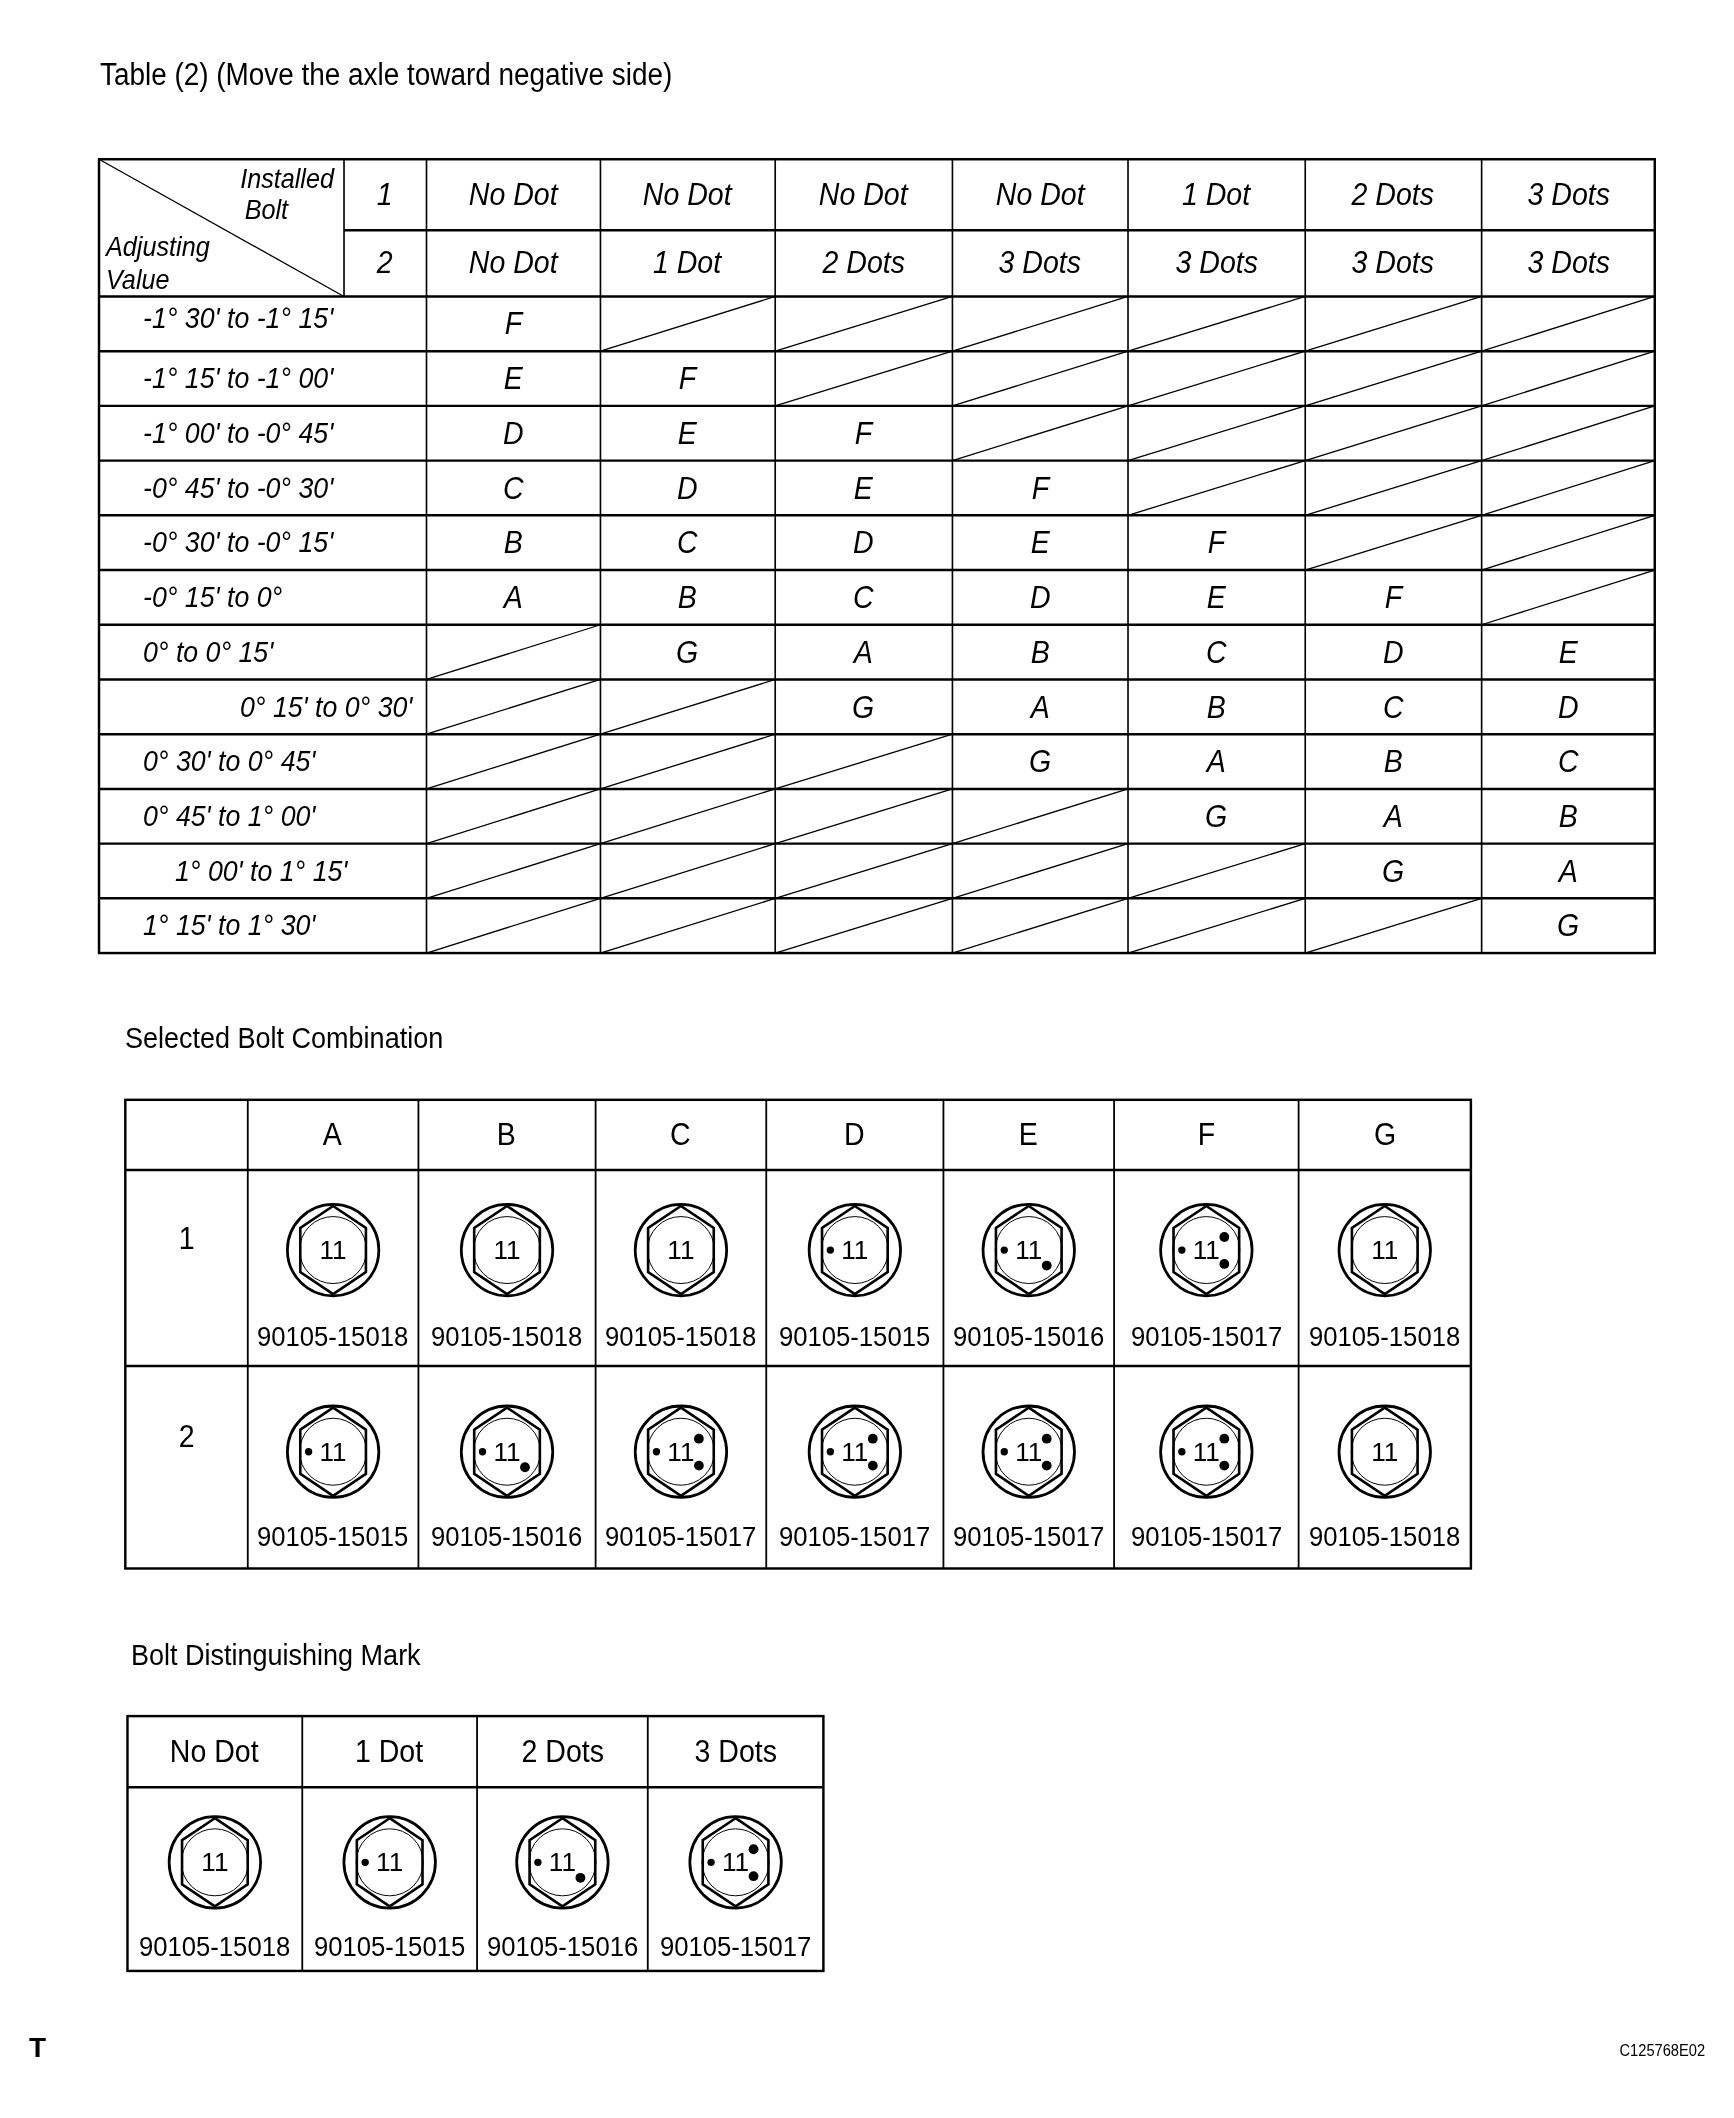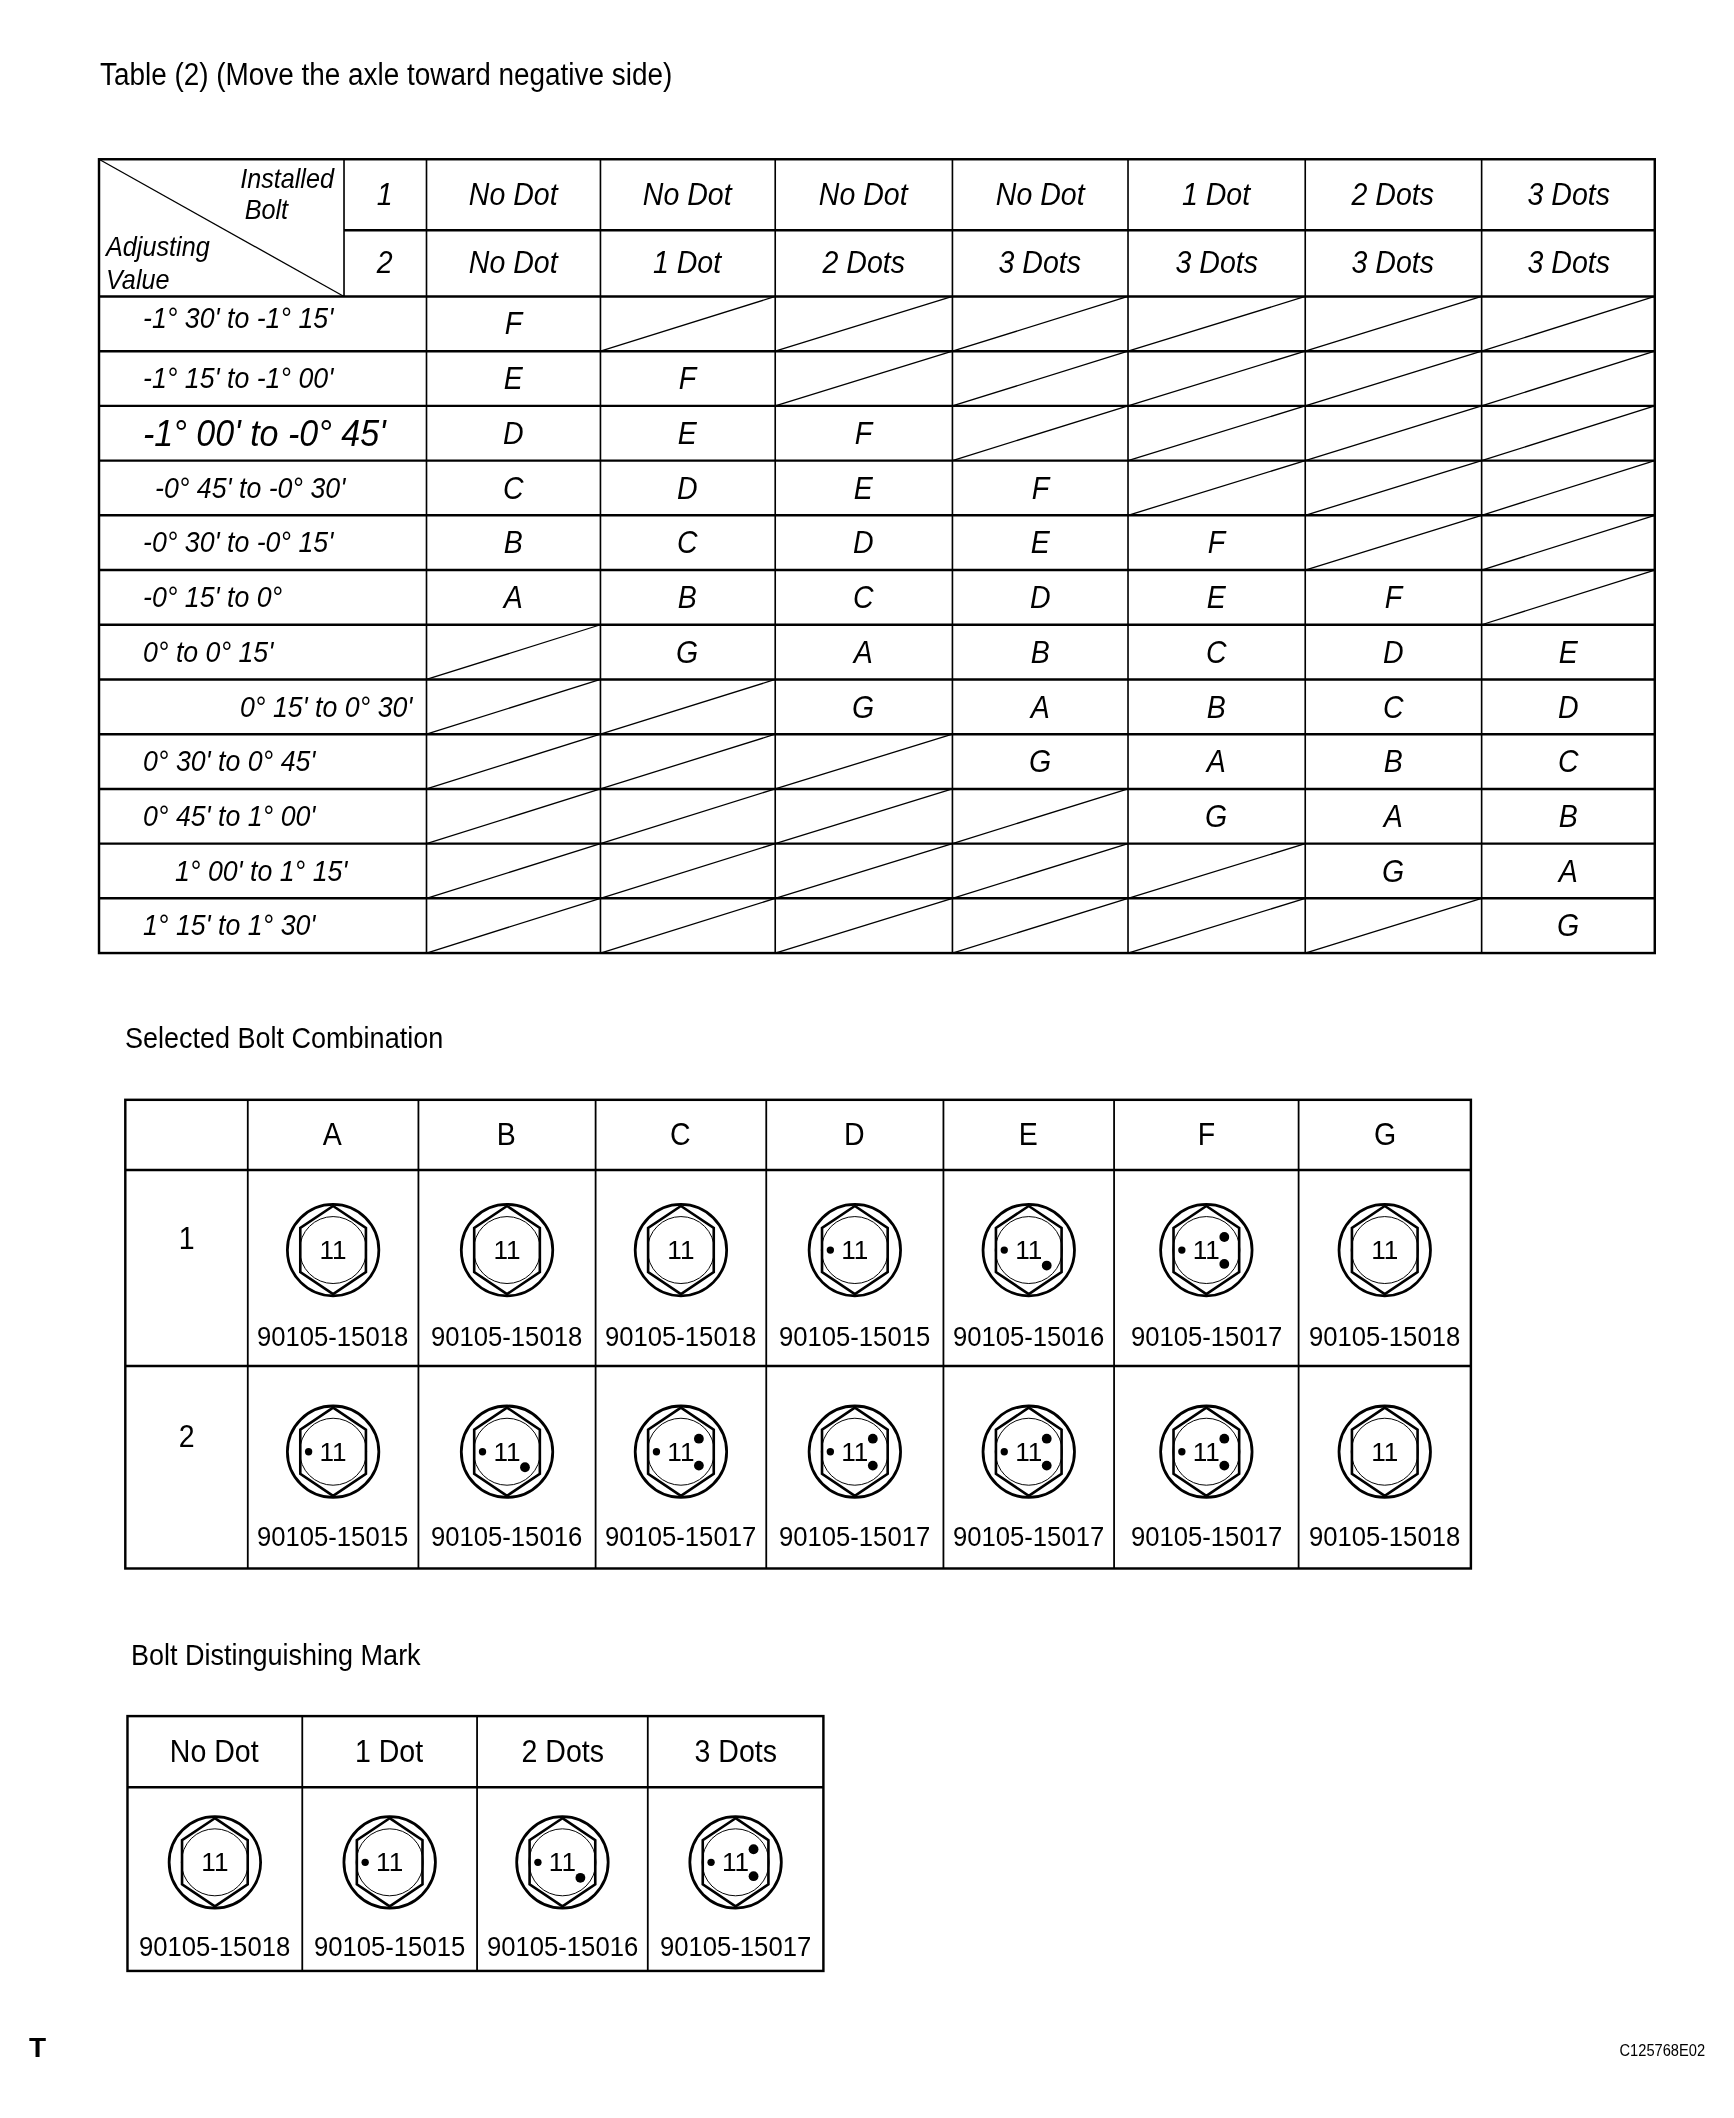--- a/index.html
+++ b/index.html
@@ -93,33 +93,33 @@
       </div>
       <div class="cell left" style="left:99px; top:351px; width:328px; height:55px; padding-left:44px; font-size:29px;">
         <span class="t" style="transform-origin: left center;">-1°  15' to -1°  00'</span>
       </div>
       <div class="cell" style="left:426px; top:351px; width:174px; height:55px;">
         <span class="t">E</span>
       </div>
       <div class="cell" style="left:600px; top:351px; width:175px; height:55px;">
         <span class="t">F</span>
       </div>
-      <div class="cell left" style="left:99px; top:406px; width:328px; height:55px; padding-left:44px; font-size:37px;">
+      <div class="cell left" style="left:99px; top:406px; width:328px; height:55px; padding-left:44px; font-size:29px;">
         <span class="t" style="transform-origin: left center;">-1°  00' to -0°  45'</span>
       </div>
       <div class="cell" style="left:426px; top:406px; width:174px; height:55px;">
         <span class="t">D</span>
       </div>
       <div class="cell" style="left:600px; top:406px; width:175px; height:55px;">
         <span class="t">E</span>
       </div>
       <div class="cell" style="left:775px; top:406px; width:177px; height:55px;">
         <span class="t">F</span>
       </div>
-      <div class="cell left" style="left:99px; top:461px; width:328px; height:55px; padding-left:56px; font-size:29px;">
+      <div class="cell left" style="left:99px; top:461px; width:328px; height:55px; padding-left:44px; font-size:29px;">
         <span class="t" style="transform-origin: left center;">-0°  45' to -0°  30'</span>
       </div>
       <div class="cell" style="left:426px; top:461px; width:174px; height:55px;">
         <span class="t">C</span>
       </div>
       <div class="cell" style="left:600px; top:461px; width:175px; height:55px;">
         <span class="t">D</span>
       </div>
       <div class="cell" style="left:775px; top:461px; width:177px; height:55px;">
         <span class="t">E</span>

